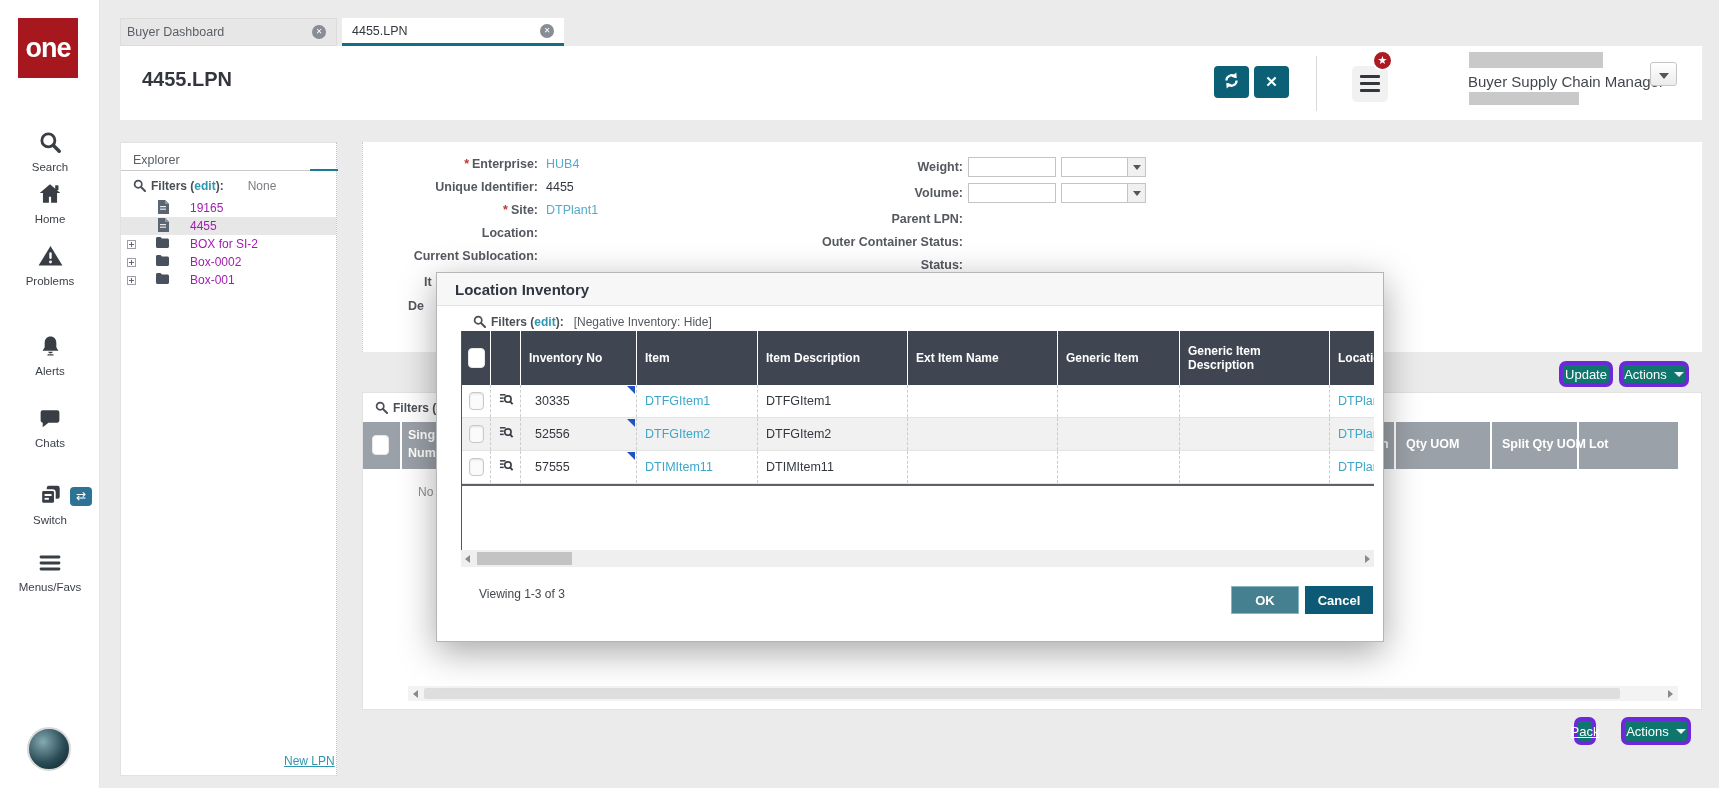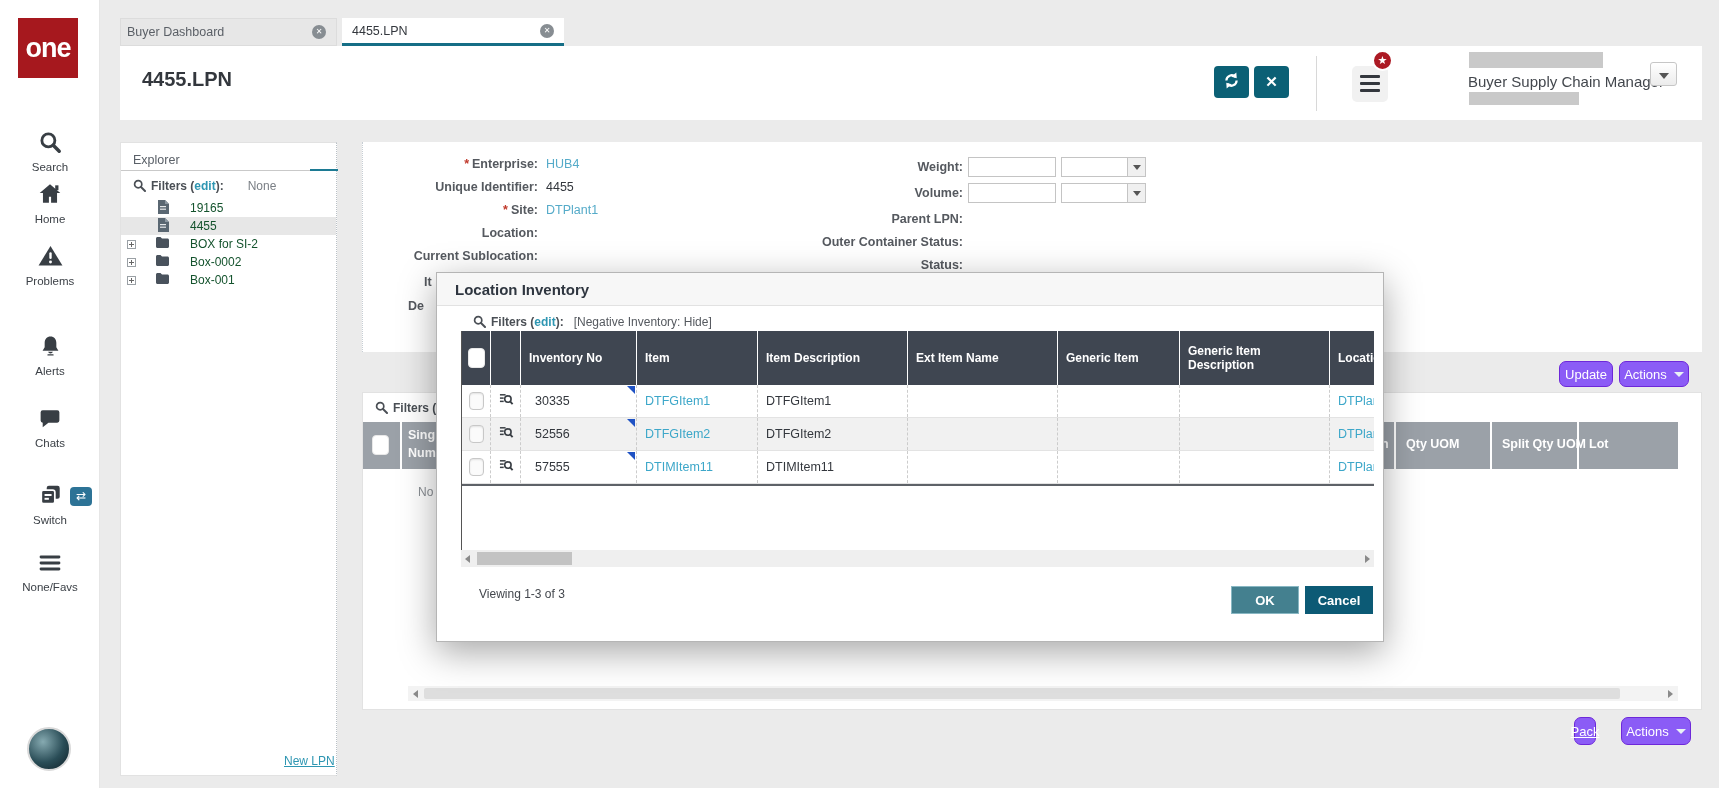--- a/index.html
+++ b/index.html
@@ -39,21 +39,21 @@
 
   
   .explorer { position:absolute; left:120px; top:142px; width:217px; height:634px; background:#fff; border:1px solid #e2e2e2; border-right:1px dotted #b9c0c6; }
   .exp-title { position:absolute; left:12px; top:10px; font-size:12.5px; color:#5a6068; }
   .exp-underline { position:absolute; left:0; top:27px; width:189px; height:1px; background:#c9c9c9; }
   .exp-underline-teal { position:absolute; left:189px; top:26px; width:28px; height:2px; background:#1C7A93; }
   .filters-line { position:absolute; left:12px; top:36px; font-size:12px; color:#4A4F55; font-weight:bold; white-space:nowrap; }
   .filters-line .val { font-weight:normal; color:#7a7f85; margin-left:24px; }
   .link { color:#2E96B2; text-decoration:none; cursor:pointer; }
   .tree { position:absolute; left:0; top:56px; width:215px; }
-  .tree-row { height:18px; display:flex; align-items:center; font-size:12px; color:#14532d; cursor:pointer; white-space:nowrap;gap:15px; }
+  .tree-row { height:18px; display:flex; align-items:center; font-size:12px; color:#a21caf; cursor:pointer; white-space:nowrap;gap:15px; }
   .tree-row.sel { background:#e7e7e7; }
   .tree-row .exp-box { width:9px; height:9px; border:1px solid #9aa0a5; background:#fff; margin:0 5px 0 6px; position:relative; flex:0 0 auto; }
   .tree-row .exp-box::before { content:""; position:absolute; left:1px; top:3px; width:5px; height:1px; background:#666; }
   .tree-row .exp-box::after { content:""; position:absolute; left:3px; top:1px; width:1px; height:5px; background:#666; }
   .tree-row .spacer { width:21px; flex:0 0 auto; }
   .tree-row svg { margin-right:6px; flex:0 0 auto; }
   .new-lpn { position:absolute; left:163px; top:611px; font-size:12px; text-decoration:underline; }
 
   
   .form-panel { position:absolute; left:362px; top:142px; width:1340px; height:210px; background:#fff; border-left:1px dotted #c7ced4; }
@@ -62,21 +62,21 @@
   .fvalue { position:absolute; color:#33373d; }
   .req { color:#C0392B; margin-right:3px; font-weight:bold; }
   .link-lite { color:#55ABC9; text-decoration:none; cursor:pointer; }
   .finput { position:absolute; width:88px; height:20px; border:1px solid #c4c4c4; background:#fff; font-size:12px; padding:0 4px; }
   .fselect { position:absolute; width:85px; height:20px; border:1px solid #c4c4c4; background:#fff; cursor:pointer; }
   .fselect .abox { position:absolute; right:0; top:0; width:18px; height:18px; background:#f0f0f0; border-left:1px solid #c4c4c4; }
   .fselect .abox::before { content:""; position:absolute; left:5px; top:7px; border-left:4px solid transparent; border-right:4px solid transparent; border-top:5px solid #555; }
   .frag { position:absolute; font-size:12.5px; font-weight:bold; color:#55595f; }
 
   
-  .dim-btn { position:absolute; background:#8b5cf6; border:1px solid #6d28d9; border-radius:7px; color:#fff; font-size:13px; display:flex; align-items:center; justify-content:center; gap:7px; cursor:pointer; }
+  .dim-btn { position:absolute; background:#0f766e; border:4px solid #6d28d9; border-radius:7px; color:#fff; font-size:13px; display:flex; align-items:center; justify-content:center; gap:7px; cursor:pointer; }
   .caret-dn { width:0; height:0; border-left:5px solid transparent; border-right:5px solid transparent; border-top:5px solid #e9f2f5; }
   .grid-panel { position:absolute; left:362px; top:392px; width:1340px; height:318px; background:#fff; border:1px solid #e2e2e2; }
   .bg-filters { position:absolute; left:12px; top:8px; font-size:12px; font-weight:bold; color:#4A4F55; white-space:nowrap; }
   .bg-head { position:absolute; left:0; top:29px; width:1315px; height:47px; background:#9BA1A8; }
   .bg-head .sep { position:absolute; top:0; width:2px; height:47px; background:#fff; }
   .bg-head .h-lbl { position:absolute; color:#fff; font-weight:bold; font-size:12.5px; top:15px; white-space:nowrap; }
   .cb { width:15px; height:18px; border:1px solid #c8c8c8; border-radius:4px; background:#fbfbfb; box-shadow:inset 0 1px 2px rgba(0,0,0,.10); }
   .cb-white { width:17px; height:20px; border:1px solid #e8e8e8; border-radius:4px; background:#fff; }
   .no-items { position:absolute; left:55px; top:92px; font-size:12px; color:#8a8f94; }
   .hscroll { position:absolute; height:15px; background:#f3f3f3; }
@@ -164,21 +164,21 @@
           </svg></span>
       <span class="lbl">Switch</span>
     </div>
     <div class="badge-switch">⇄</div>
     <div class="rail-item" style="top:551px">
       <span><svg width="26" height="24" viewBox="0 0 24 24">
             <line x1="3" y1="6" x2="21" y2="6" stroke="#383E44" stroke-width="2.8" stroke-linecap="round"></line>
             <line x1="3" y1="12" x2="21" y2="12" stroke="#383E44" stroke-width="2.8" stroke-linecap="round"></line>
             <line x1="3" y1="18" x2="21" y2="18" stroke="#383E44" stroke-width="2.8" stroke-linecap="round"></line>
           </svg></span>
-      <span class="lbl">None/Favs</span>
+      <span class="lbl">Menus/Favs</span>
     </div>
     <div class="avatar"></div>
   </div>
 
   <div class="tab tab-inactive">
     <span class="tab-label">Buyer Dashboard</span>
     <span class="tab-close"></span>
   </div>
   <div class="tab tab-active">
     <span class="tab-label">4455.LPN</span>

